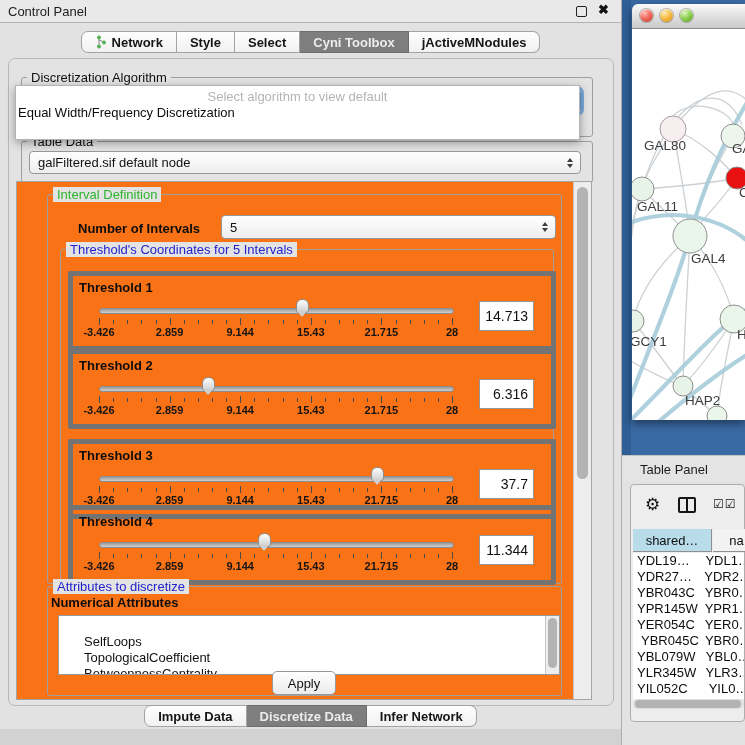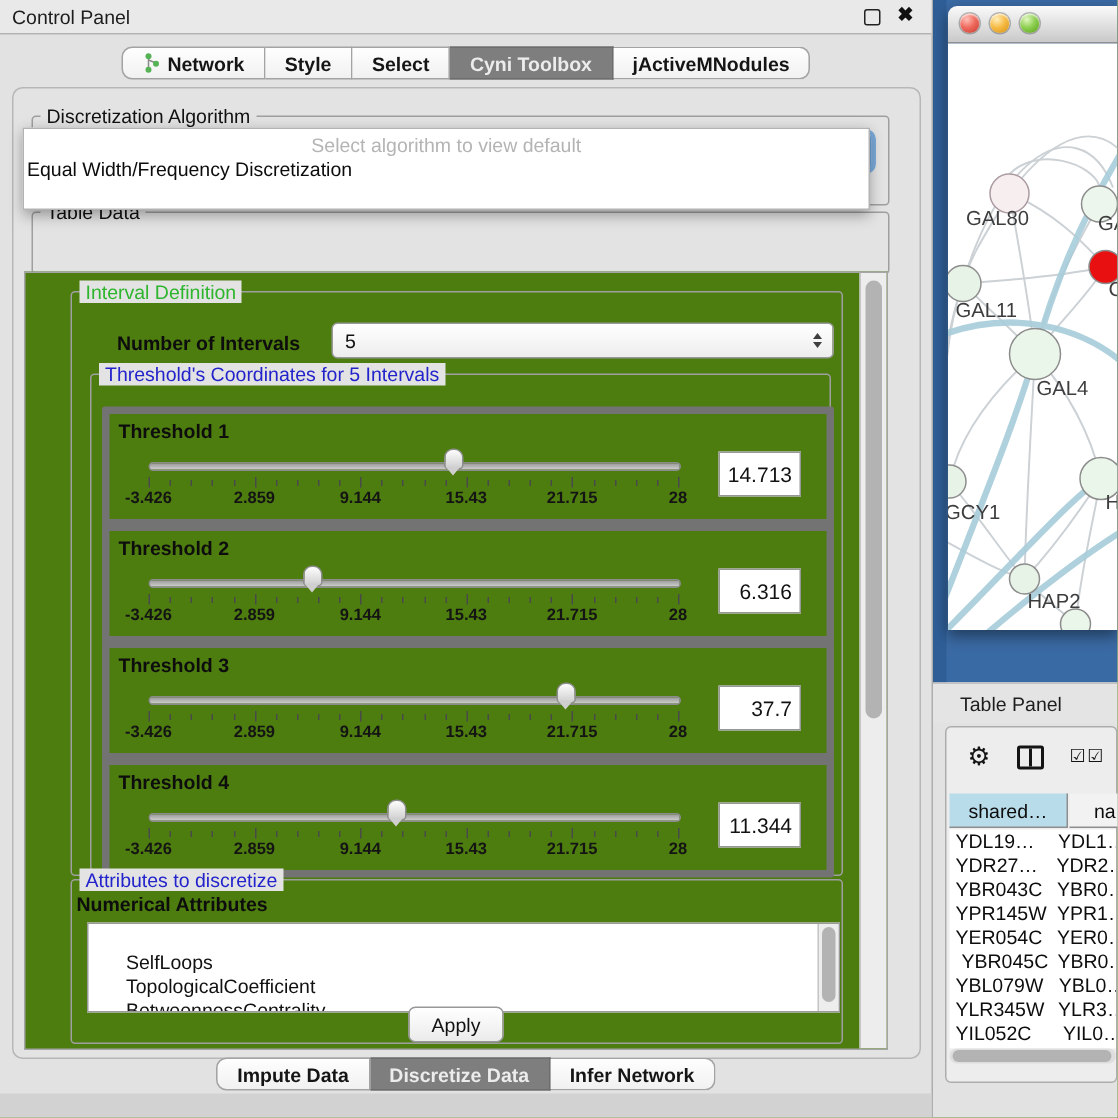--- a/index.html
+++ b/index.html
@@ -34,21 +34,21 @@
   .spin{position:absolute;right:7px;top:50%;transform:translateY(-50%)}
   .spin i{display:block;width:0;height:0;border-left:3.5px solid transparent;border-right:3.5px solid transparent}
   .spin .up{border-bottom:4px solid #3e3e3e;margin-bottom:2px}
   .spin .dn{border-top:4px solid #3e3e3e}
 
   .overlay{position:absolute;background:#fff;border:1px solid #b3b3b3;box-shadow:0 3px 9px rgba(0,0,0,.35);z-index:20;font-size:13px}
   .ov-hint{text-align:center;color:#b4b4b4;padding-top:3px;height:15px}
   .ov-opt{padding-left:2px;height:17px;line-height:17px;color:#0c0c0c}
   .ov-opt.bold{font-weight:bold}
 
-  .scrollpane{position:absolute;left:7px;top:122px;width:574px;height:517px;border:1px solid #a5a5a5;background:#4d7c0f;overflow:hidden}
+  .scrollpane{position:absolute;left:7px;top:122px;width:574px;height:517px;border:1px solid #a5a5a5;background:#f97316;overflow:hidden}
   .vsb{position:absolute;background:#ededed;border-left:1px solid #c6c6c6}
   .sb-thumb{position:absolute;background:#b3b3b3;border-radius:6px}
 
   .tbox{position:absolute;border:5px solid #737373;border-radius:2px}
   .tlabel{position:absolute;left:6px;top:4px;font-size:13px;font-weight:bold;color:#0d0d0d}
   .track{position:absolute;left:26px;top:32px;width:353px;height:4px;background:linear-gradient(#9b9b9b,#cfcfcf);
          border:1px solid #8c8c8c;border-radius:3px}
   .handle{position:absolute;top:23px;width:13px;height:14px;background:linear-gradient(#fdfdfd,#d0d0d0);
           border:1px solid #8d8d8d;border-radius:6px 6px 3px 3px;box-sizing:border-box;z-index:2}
   .handle::after{content:'';position:absolute;left:0px;top:11px;border-left:5.5px solid transparent;border-right:5.5px solid transparent;border-top:6px solid #cfcfcf}
@@ -142,20 +142,27 @@
         </span>
     </div>
 
     <div class="overlay" style="left:6px;top:26px;width:563px;height:53px">
       <div class="ov-hint">Select algorithm to view default</div>
       <div class="ov-opt">Equal Width/Frequency Discretization</div>
     </div>
 
     <div class="group" style="left:12px;top:82px;width:570px;height:40px">
       <span class="glabel">Table Data</span>
+    </div>
+    <div class="combo" style="left:20px;top:92px;width:552px;height:23px">
+      <span>galFiltered.sif default node</span>
+      <span class="spin">
+          <i class="up"></i>
+          <i class="dn"></i>
+        </span>
     </div>
 
     <div class="scrollpane">
 
       <div class="group" style="left:30px;top:12px;width:513px;height:388px">
         <span class="glabel green">Interval Definition</span>
         <span class="blabel" style="left:30px;top:26px">Number of Intervals</span>
         <div class="combo" style="left:173px;top:20px;width:335px;height:24px">
           <span>5</span>
           <span class="spin">
@@ -235,21 +242,21 @@
               <span class="tick" style="left:364.9px;top:44px;height:4px"></span>
               <span class="tick" style="left:379.0px;top:42px;height:7px"></span>
               <span class="ticklabel" style="left:26.0px">-3.426</span>
               <span class="ticklabel" style="left:96.6px">2.859</span>
               <span class="ticklabel" style="left:167.2px">9.144</span>
               <span class="ticklabel" style="left:237.8px">15.43</span>
               <span class="ticklabel" style="left:308.4px">21.715</span>
               <span class="ticklabel" style="left:379.0px">28</span>
               <div class="vbox">6.316</div>
             </div>
-            <div class="tbox" style="left: 7px; top: 177px; width: 478px; height: 70px; text-decoration: underline;">
+            <div class="tbox" style="left: 7px; top: 189px; width: 478px; height: 70px; text-decoration: underline;">
               <div class="tlabel">Threshold 3</div>
               <div class="track"></div>
               <div class="handle" style="left:298.4px"></div>
               <span class="tick" style="left:26.0px;top:42px;height:7px"></span>
               <span class="tick" style="left:40.1px;top:44px;height:4px"></span>
               <span class="tick" style="left:54.2px;top:44px;height:4px"></span>
               <span class="tick" style="left:68.4px;top:44px;height:4px"></span>
               <span class="tick" style="left:82.5px;top:44px;height:4px"></span>
               <span class="tick" style="left:96.6px;top:42px;height:7px"></span>
               <span class="tick" style="left:110.7px;top:44px;height:4px"></span>

